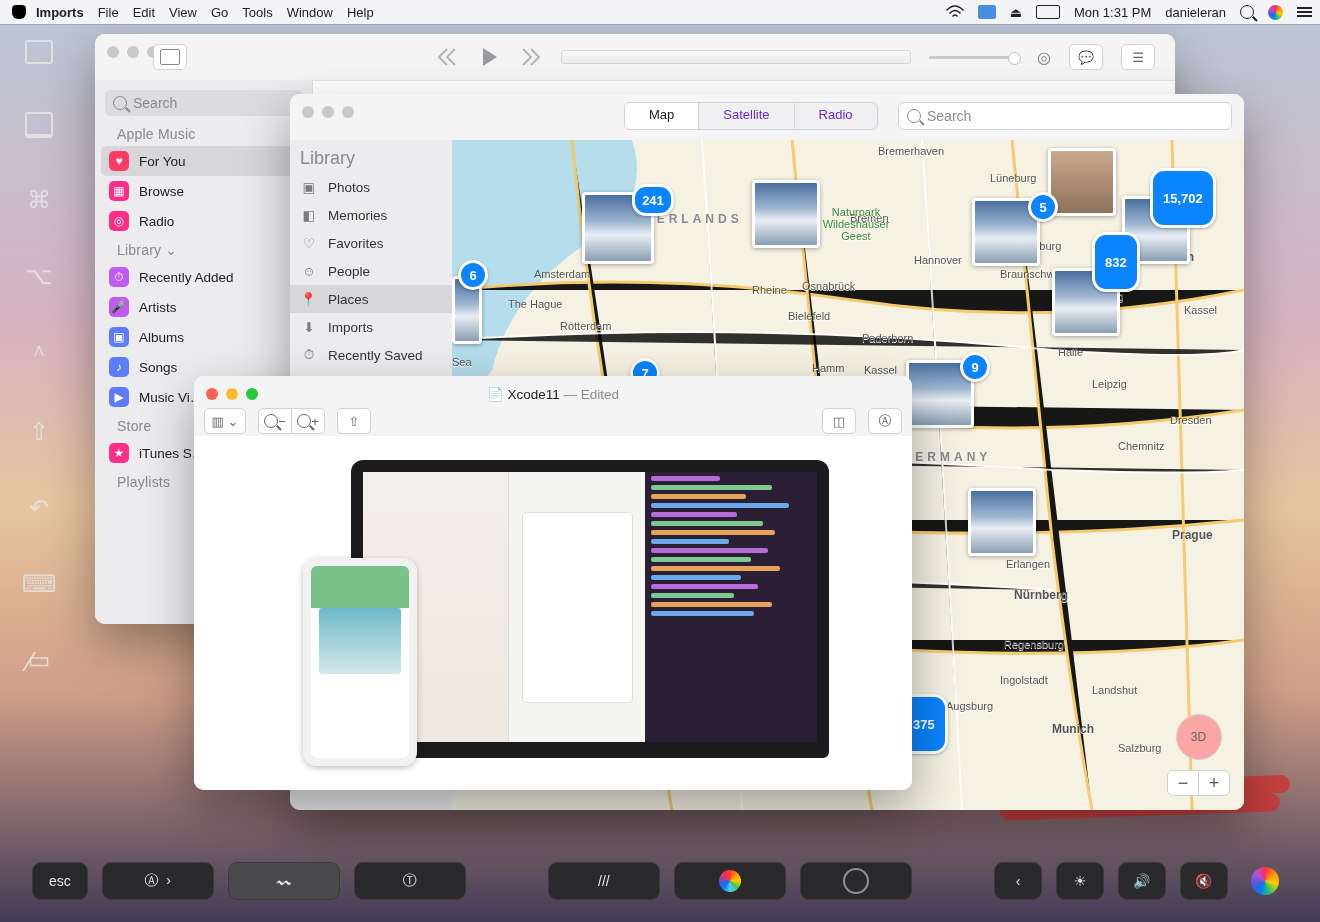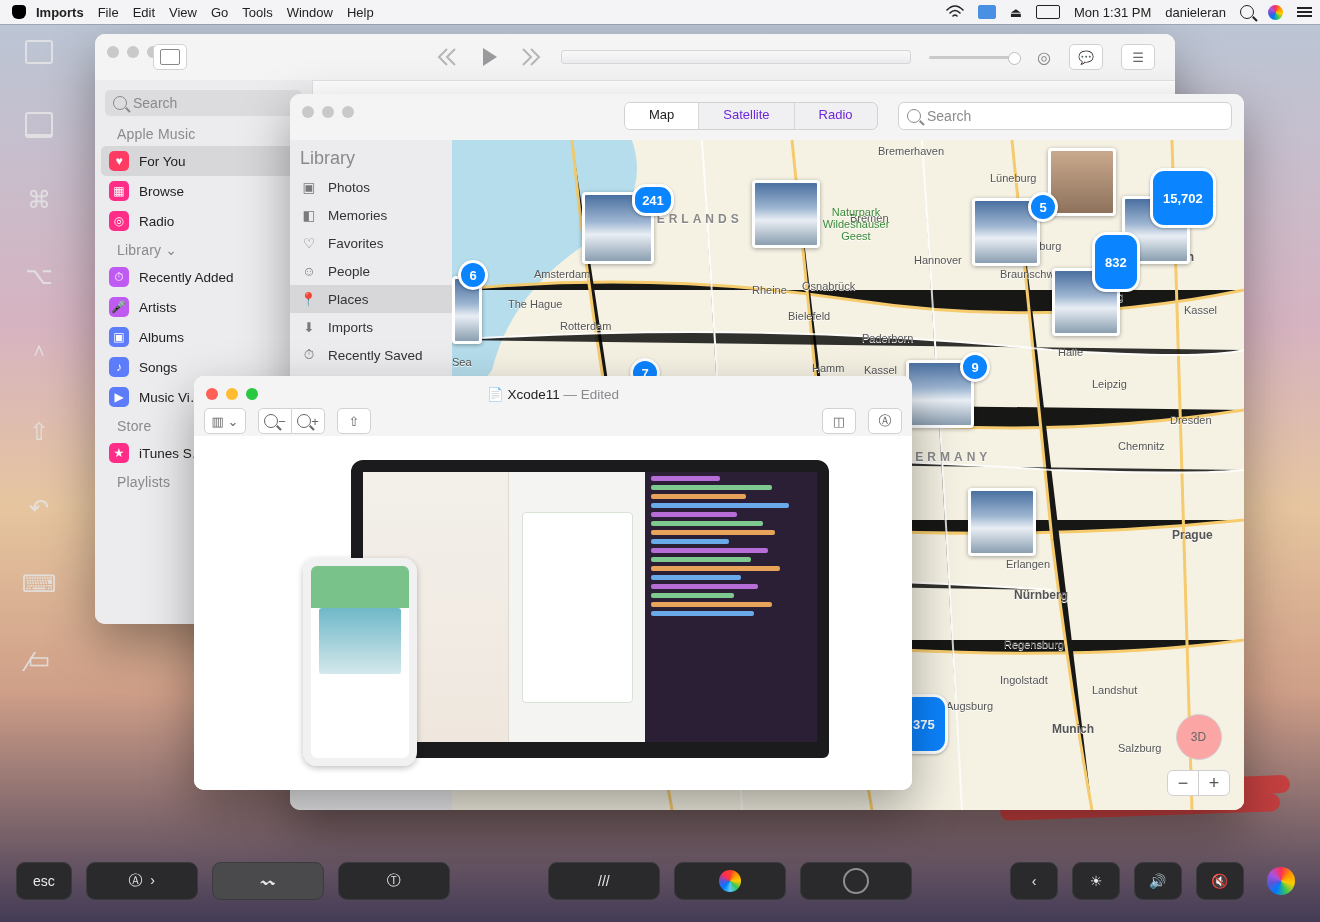--- a/index.html
+++ b/index.html
@@ -85,21 +85,21 @@
   .mbp-scr .m .card{width:80%;height:70%;background:#fff;border:1px solid #d8e2d5;border-radius:4px}
   .mbp-scr .r{flex:1;background:#2b1f36;}
   .mbp-scr .r .ln{height:5px;margin:4px 6px;border-radius:2px}
   .iphone{position:absolute;left:10px;bottom:2px;width:98px;height:192px;border:8px solid #f1f1f2;border-radius:14px;background:linear-gradient(180deg,#79c28a 0%,#79c28a 22%,#fff 22%,#fff 100%);box-shadow:0 2px 6px rgba(0,0,0,.25)}
   .iphone::before{content:'';position:absolute;top:22%;left:8%;right:8%;height:34%;background:linear-gradient(180deg,#6fb8c8,#d4e8ec);border-radius:3px}
   .arrow{position:absolute;pointer-events:none}
   .use-this{position:absolute;font-size:90px;font-weight:700;line-height:.95;color:rgba(54,131,235,.72);transform:rotate(-6deg);pointer-events:none;letter-spacing:2px;font-family:"Comic Sans MS","Marker Felt",cursive}
   .under{position:absolute;height:18px;background:rgba(213,47,47,.75);border-radius:9px;transform:rotate(-2deg)}
 
   
-  .bbar{position:absolute;left:0;right:0;bottom:16px;height:50px;display:flex;align-items:center;gap:14px;padding:0 16px;z-index:45}
+  .bbar{position:absolute;left:0;right:0;bottom:16px;height:50px;display:flex;align-items:center;gap:14px;padding:0 32px;z-index:45}
   .bkey{height:36px;border-radius:9px;background:#2a2a2c;color:#e8e8ea;display:flex;align-items:center;justify-content:center;font-size:14px;padding:0 16px;border:1px solid #3b3b3e}
   .bkey.icon{width:46px;padding:0}
   .bkey.wide{width:78px}
   .bkey.sel{background:#4a4a4d}
   .bbar .gap{flex:1}
   .colwheel{width:22px;height:22px;border-radius:50%;background:conic-gradient(#ff3b30,#ff9500,#ffcc00,#34c759,#5ac8fa,#007aff,#5856d6,#ff2d55,#ff3b30)}
   .ring{width:22px;height:22px;border-radius:50%;border:2px solid #8e8e93}
   .mglass{width:12px;height:12px;border:1.6px solid currentColor;border-radius:50%;display:inline-block;position:relative}
   .mglass::after{content:'';position:absolute;width:6px;height:1.6px;background:currentColor;transform:rotate(45deg);right:-5px;bottom:-2px}
 </style>

